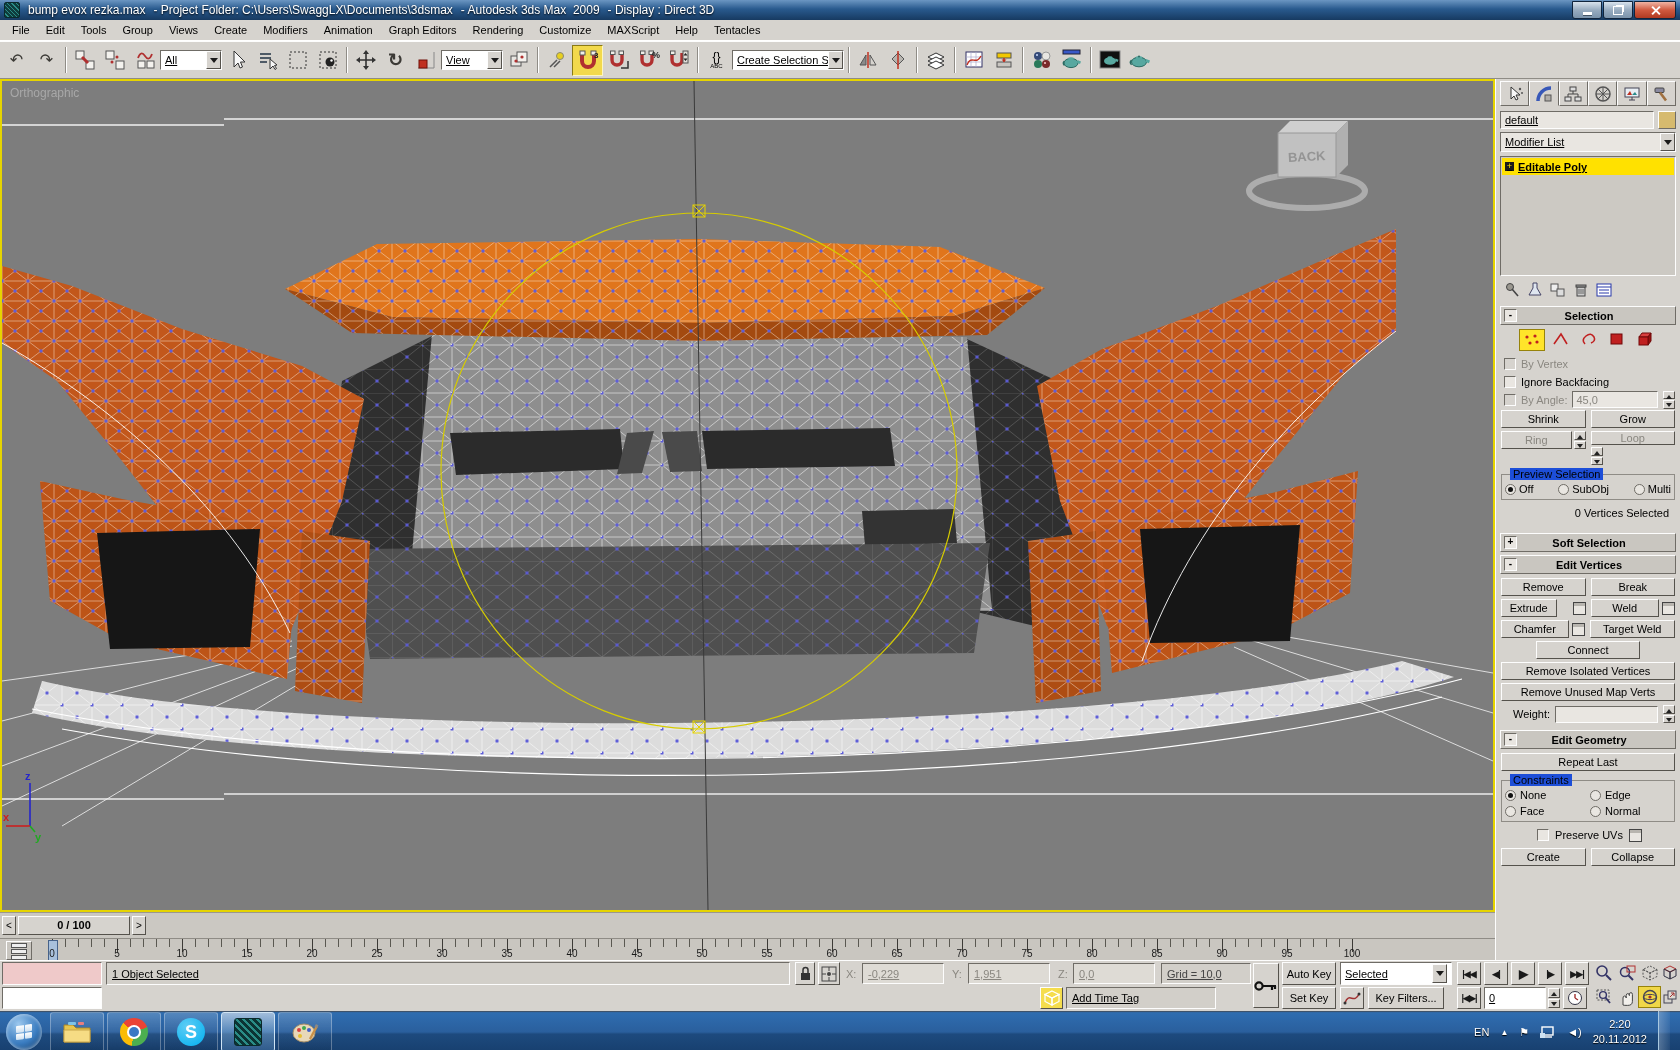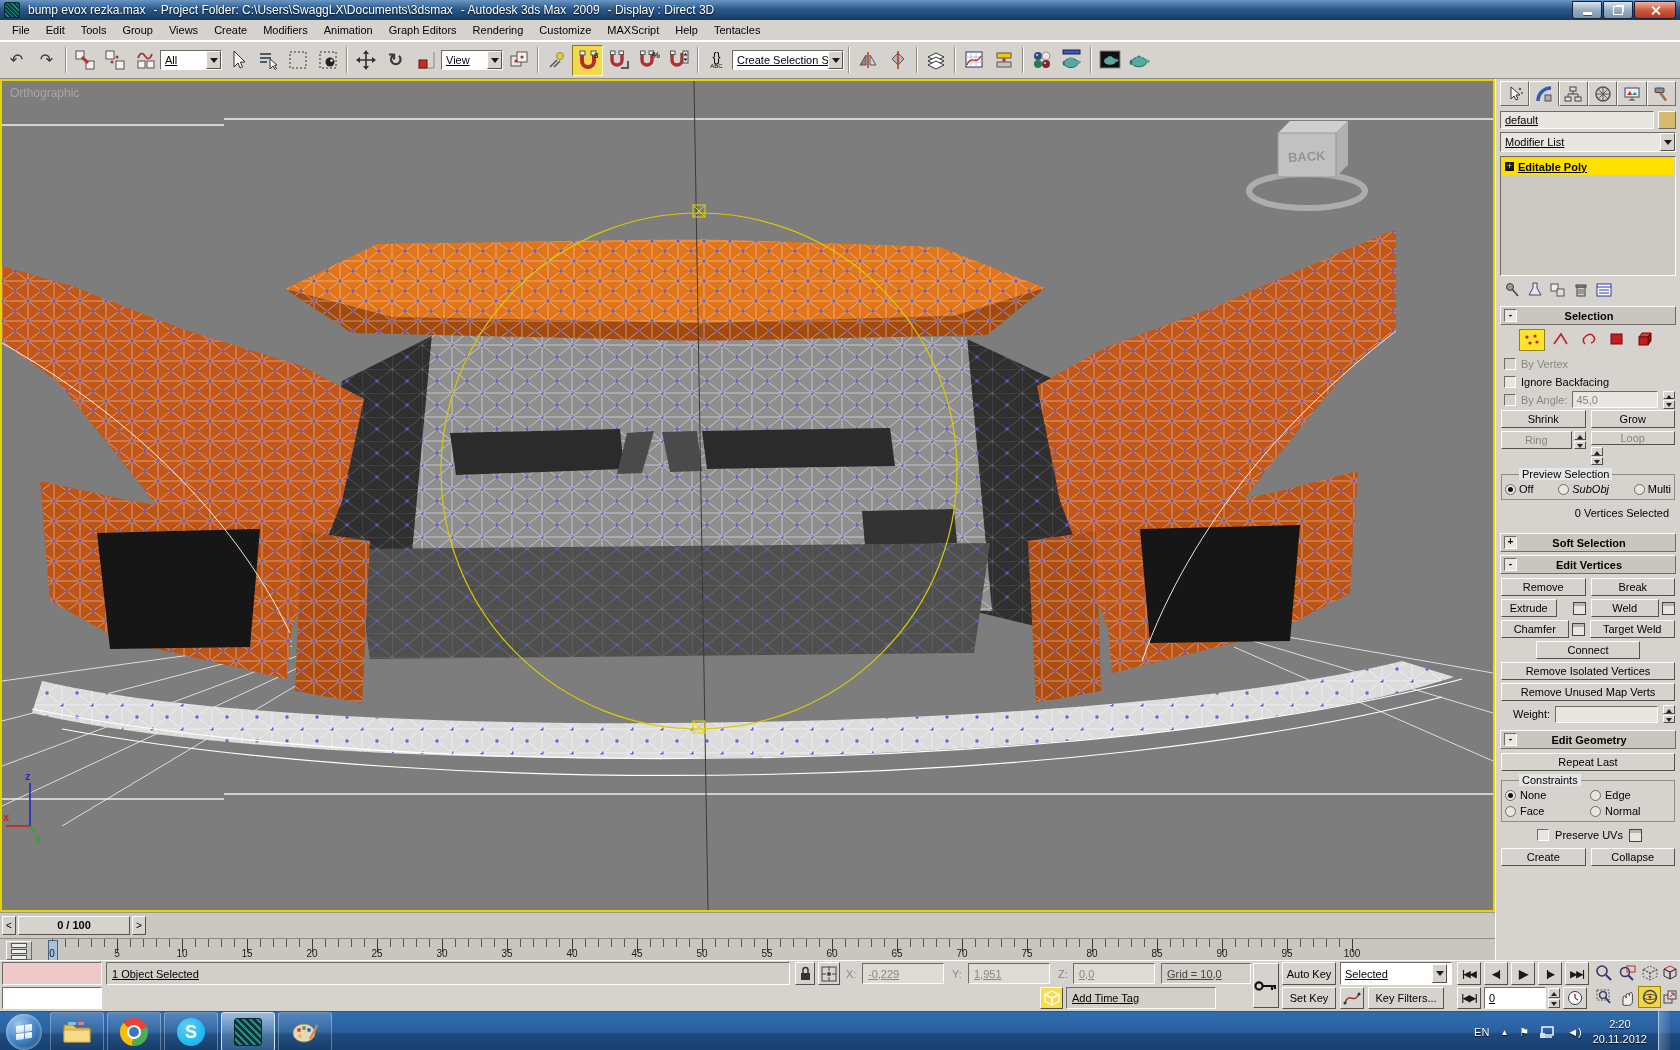--- a/index.html
+++ b/index.html
@@ -96,21 +96,21 @@
   .radio.on::after{content:"";position:absolute;inset:2px;border-radius:50%;background:#111;}
   .row2{display:flex;gap:5px;} .row2>*{flex:1;}
   .spn{width:12px;height:18px;display:flex;flex-direction:column;gap:1px;flex:none;}
   .spn i{flex:1;background:#d6d3ce;border:1px solid;border-color:#fdfdfd #55524c #55524c #fdfdfd;position:relative;}
   .spn i::after{content:"";position:absolute;left:2px;top:2px;border:3px solid transparent;}
   .spn i.up::after{border-bottom:4px solid #222;top:0px;}
   .spn i.dn::after{border-top:4px solid #222;}
   .numfield{height:17px;background:#e9e6e1;display:flex;align-items:center;padding:0 3px;box-sizing:border-box;
             border:1px solid;border-color:#6f6c66 #fdfdfd #fdfdfd #6f6c66;}
   .group{border:1px solid #8f8c86;position:relative;margin-top:6px;padding:8px 3px 4px 3px;}
-  .group-label{position:absolute;top:-7px;left:17px;background:#e5e5e5;padding:0 3px;}
+  .group-label{position:absolute;top:-7px;left:8px;background:#1d4ed8;padding:0 3px;}
   .setbox{width:13px;height:13px;background:#e9e6e1;border:1px solid #444;box-sizing:border-box;
           box-shadow:inset 0 3px 0 #b8b5af;flex:none;}
   .ctr{justify-content:center;display:flex;}
   .statusline{text-align:right;padding:4px 6px 8px 0;}
   
   .statusbar{height:50px;background:#d6d3ce;border-top:1px solid #fdfdfd;position:relative;}
   .abs{position:absolute;box-sizing:border-box;}
   .sfield{background:#d2cfc9;display:flex;align-items:center;padding:0 5px;}
   .wfield{background:#fff;display:flex;align-items:center;padding:0 4px;}
   .sb-btn{background:#d6d3ce;border:1px solid;border-color:#fdfdfd #55524c #55524c #fdfdfd;
@@ -756,21 +756,21 @@
                 </span>
               </div>
           </div>
           <div class="group">
             <span class="group-label">Preview Selection</span>
             <div style="display:flex;align-items:center;gap:4px;justify-content:space-between;">
               <span style="display:flex;align-items:center;gap:3px;">
                   <span class="radio on"></span>
                   <span>Off</span>
                 </span>
-              <span style="display:flex;align-items:center;gap:3px;font-style:italic;">
+              <span style="display:flex;align-items:center;gap:3px;">
                   <span class="radio"></span>
                   <span>SubObj</span>
                 </span>
               <span style="display:flex;align-items:center;gap:3px;">
                   <span class="radio"></span>
                   <span>Multi</span>
                 </span>
             </div>
           </div>
           <div class="statusline">0 Vertices Selected</div>

